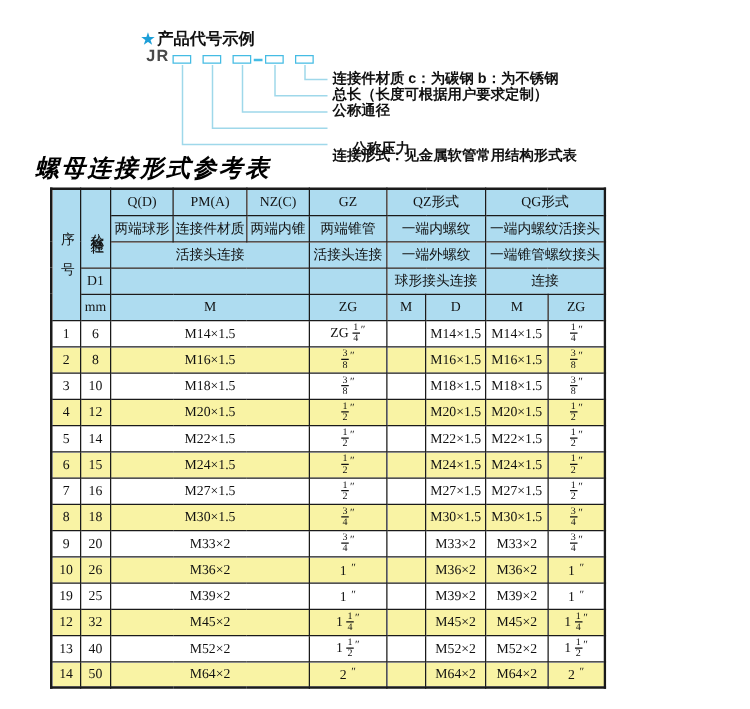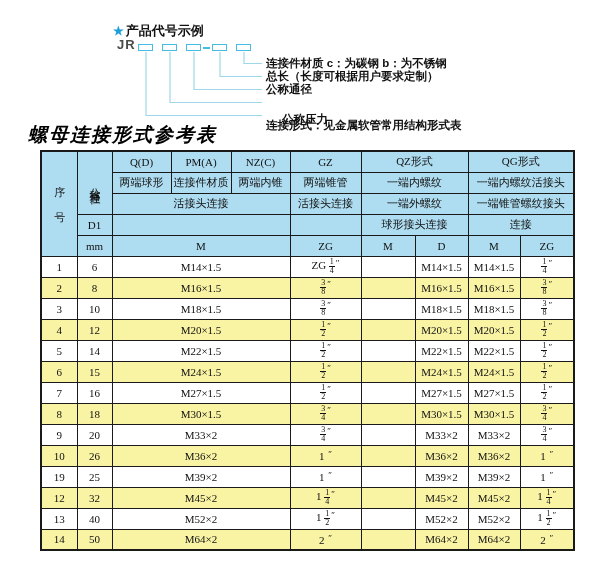--- a/index.html
+++ b/index.html
@@ -5,21 +5,21 @@
   :root{
     --header_bg:#aedcf0;
     --row_alt_bg:#f9f3a4;
     --table_border:#1a1a1a;
     --diagram_line:#9fd8ea;
     --box_border:#45bce4;
     --star_color:#1d9fd8;
   }
   *{box-sizing:border-box;margin:0;padding:0;}
   body{background:#ffffff;font-family:"Liberation Serif",serif;}
-  .page{position:relative;width:600px;height:567px;background:#fff;overflow:hidden;}
+  .page{position:relative;width:485px;height:567px;background:#fff;overflow:hidden;}
 
   
   .diag-title{position:absolute;left:113px;top:22px;font-family:"Liberation Sans",sans-serif;
     font-weight:bold;font-size:13px;color:#111;}
   .diag-title .star{color:var(--star_color);margin-right:2px;font-size:12px;}
   .code-prefix{position:absolute;left:117px;top:37px;font-family:Liberation Sans, sans-serif;
     font-weight:bold;font-size:13px;color:#4a4a4a;letter-spacing:1px;}
   .code-box{position:absolute;top:44px;width:15px;height:7px;border:1px solid var(--box_border);background:#fff;}
   .code-dash{position:absolute;top:47px;width:7px;height:0;border-top:2px solid var(--box_border);}
   svg.connectors{position:absolute;left:0;top:0;}

